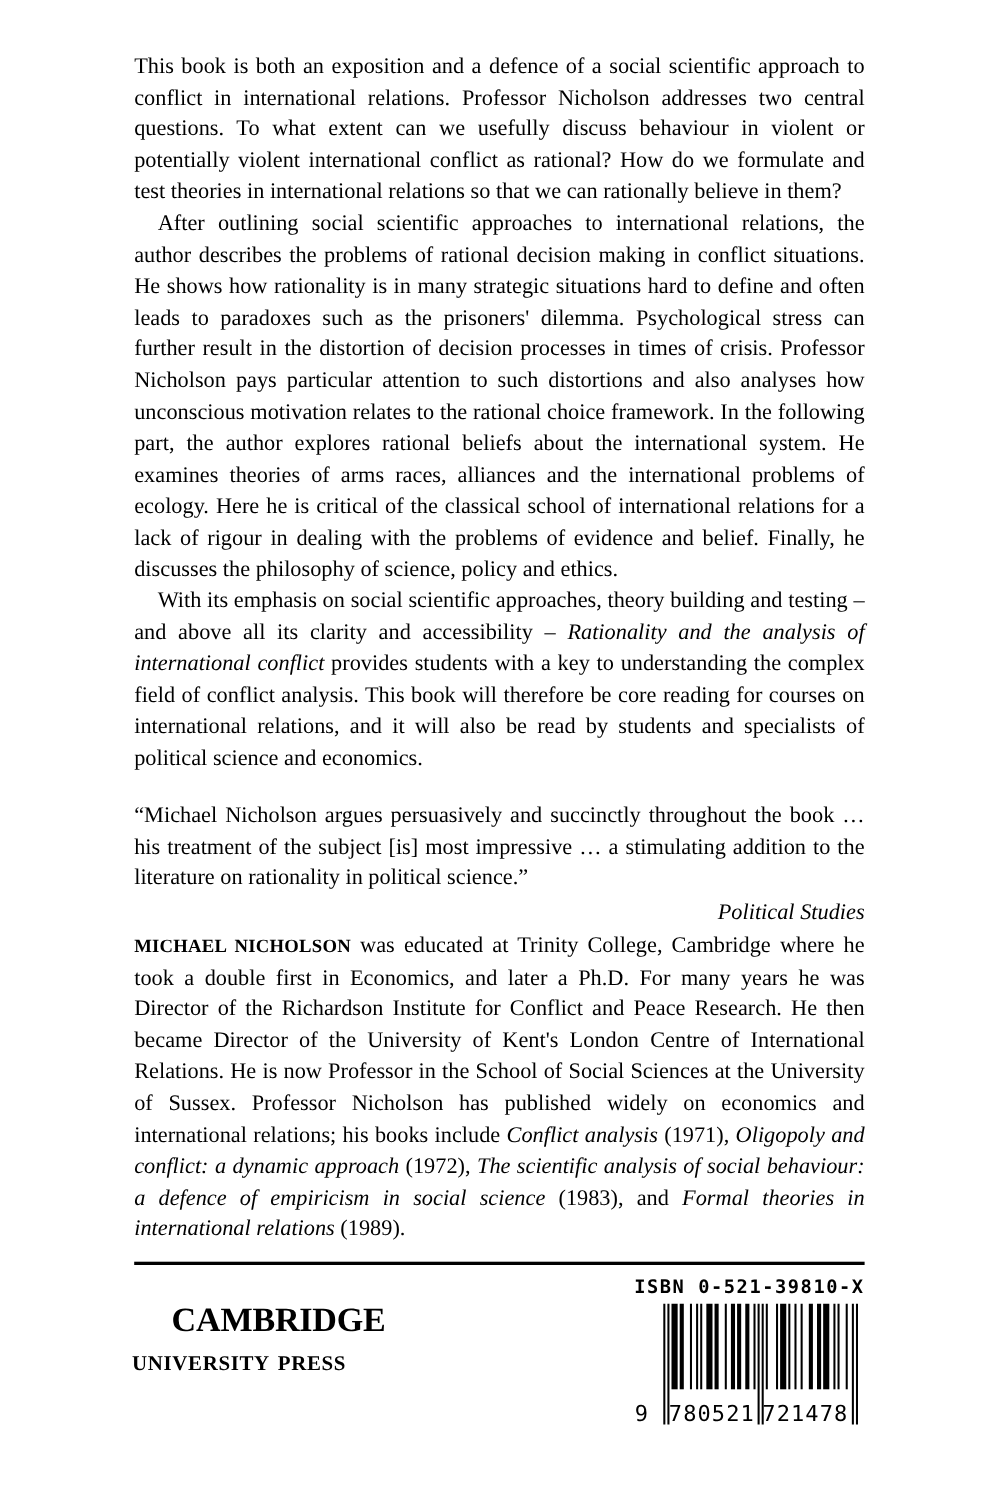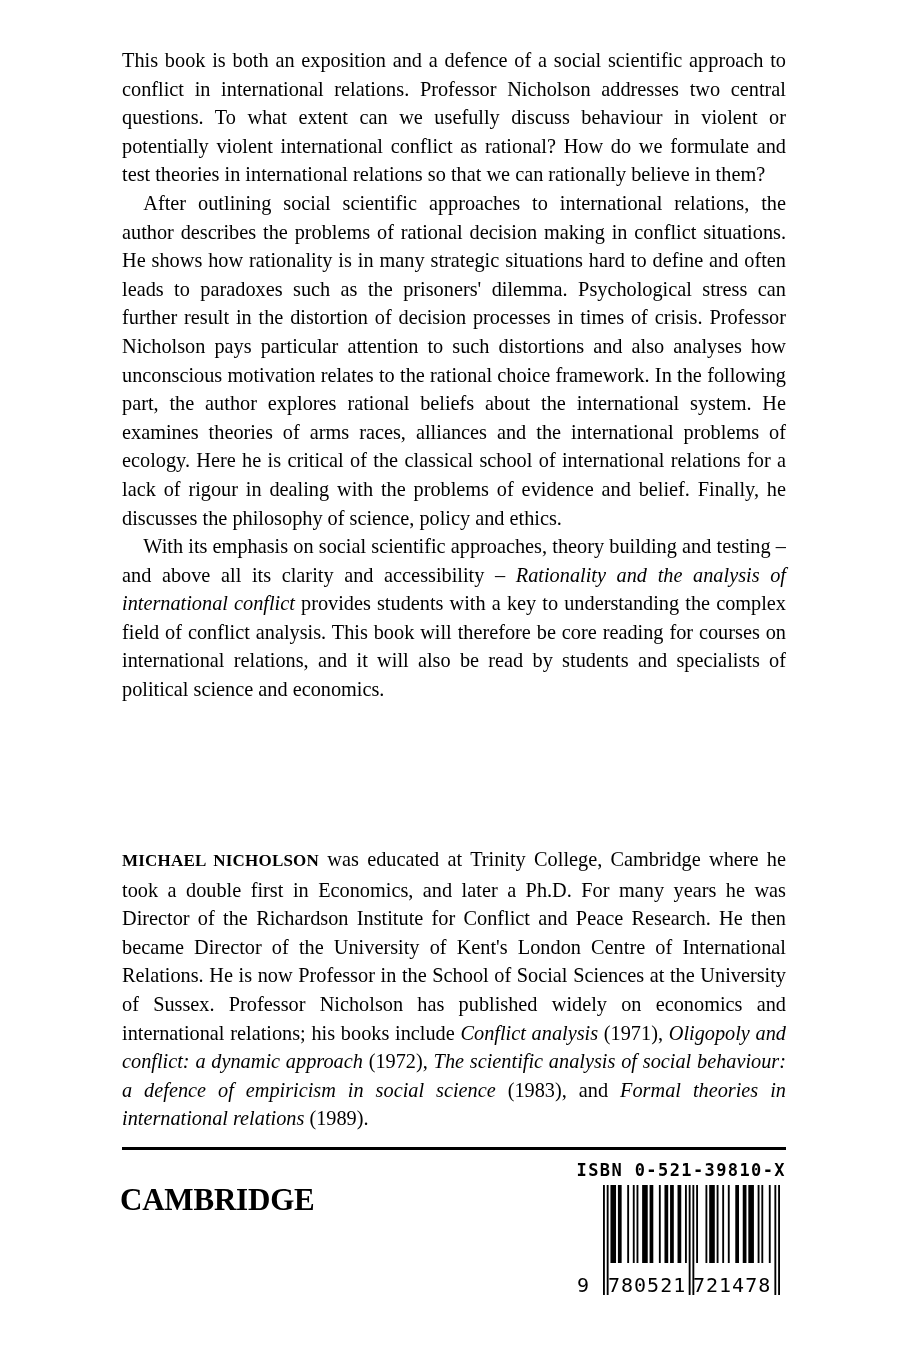--- a/index.html
+++ b/index.html
@@ -106,20 +106,21 @@
     line-height: 1;
   }
   .logo .line1 {
     display: block;
     font-size: 44px;
     font-weight: bold;
     letter-spacing: -0.2px;
     line-height: 44px;
     font-variant: small-caps;
     text-transform: lowercase;
+    margin-left: 36px;
   }
   .logo .line2 {
     display: block;
     font-size: 26.5px;
     font-weight: bold;
     letter-spacing: 0.6px;
     line-height: 30px;
     margin-top: 3px;
     font-variant: small-caps;
     text-transform: lowercase;
@@ -166,29 +167,34 @@
 <body>
 
 <div class="page">
 
   <div class="blurb">
     <p>This book is both an exposition and a defence of a social scientific approach to conflict in international relations. Professor Nicholson addresses two central questions. To what extent can we usefully discuss behaviour in violent or potentially violent international conflict as rational? How do we formulate and test theories in international relations so that we can rationally believe in them?</p>
     <p class="indent">After outlining social scientific approaches to international relations, the author describes the problems of rational decision making in conflict situations. He shows how rationality is in many strategic situations hard to define and often leads to paradoxes such as the prisoners' dilemma. Psychological stress can further result in the distortion of decision processes in times of crisis. Professor Nicholson pays particular attention to such distortions and also analyses how unconscious motivation relates to the rational choice framework. In the following part, the author explores rational beliefs about the international system. He examines theories of arms races, alliances and the international problems of ecology. Here he is critical of the classical school of international relations for a lack of rigour in dealing with the problems of evidence and belief. Finally, he discusses the philosophy of science, policy and ethics.</p>
     <p class="indent"><span>With its emphasis on social scientific approaches, theory building and testing – and above all its clarity and accessibility – </span><i>Rationality and the analysis of international conflict</i><span> provides students with a key to understanding the complex field of conflict analysis. This book will therefore be core reading for courses on international relations, and it will also be read by students and specialists of political science and economics.</span></p>
   </div>
 
+  <div class="review">
+    <p>“Michael Nicholson argues persuasively and succinctly throughout the book … his treatment of the subject [is] most impressive … a stimulating addition to the literature on rationality in political science.”</p>
+    <p class="source">Political Studies</p>
+  </div>
 
   <div class="bio">
     <p><span class="name">MICHAEL NICHOLSON</span><span> was educated at Trinity College, Cambridge where he took a double first in Economics, and later a Ph.D. For many years he was Director of the Richardson Institute for Conflict and Peace Research. He then became Director of the University of Kent's London Centre of International Relations. He is now Professor in the School of Social Sciences at the University of Sussex. Professor Nicholson has published widely on economics and international relations; his books include </span><i>Conflict analysis</i><span> (1971), </span><i>Oligopoly and conflict: a dynamic approach</i><span> (1972), </span><i>The scientific analysis of social behaviour: a defence of empiricism in social science</i><span> (1983), and </span><i>Formal theories in international relations</i><span> (1989).</span></p>
   </div>
 
   <div class="divider"></div>
 
   <div class="logo">
     <span class="line1">Cambridge</span>
+    <span class="line2">University Press</span>
   </div>
 
   <div class="barcode-block">
     <div class="isbn-text">ISBN 0-521-39810-X</div>
     <div class="barcode">
       <svg width="211" height="112" viewBox="0 0 211 112">
         <rect x="0" y="0" width="211" height="112" fill="#ffffff"></rect>
         <g fill="#000000" id="bars">
             <rect x="28.00" y="0" width="1.86" height="110"></rect>
             <rect x="31.73" y="0" width="1.86" height="110"></rect>

